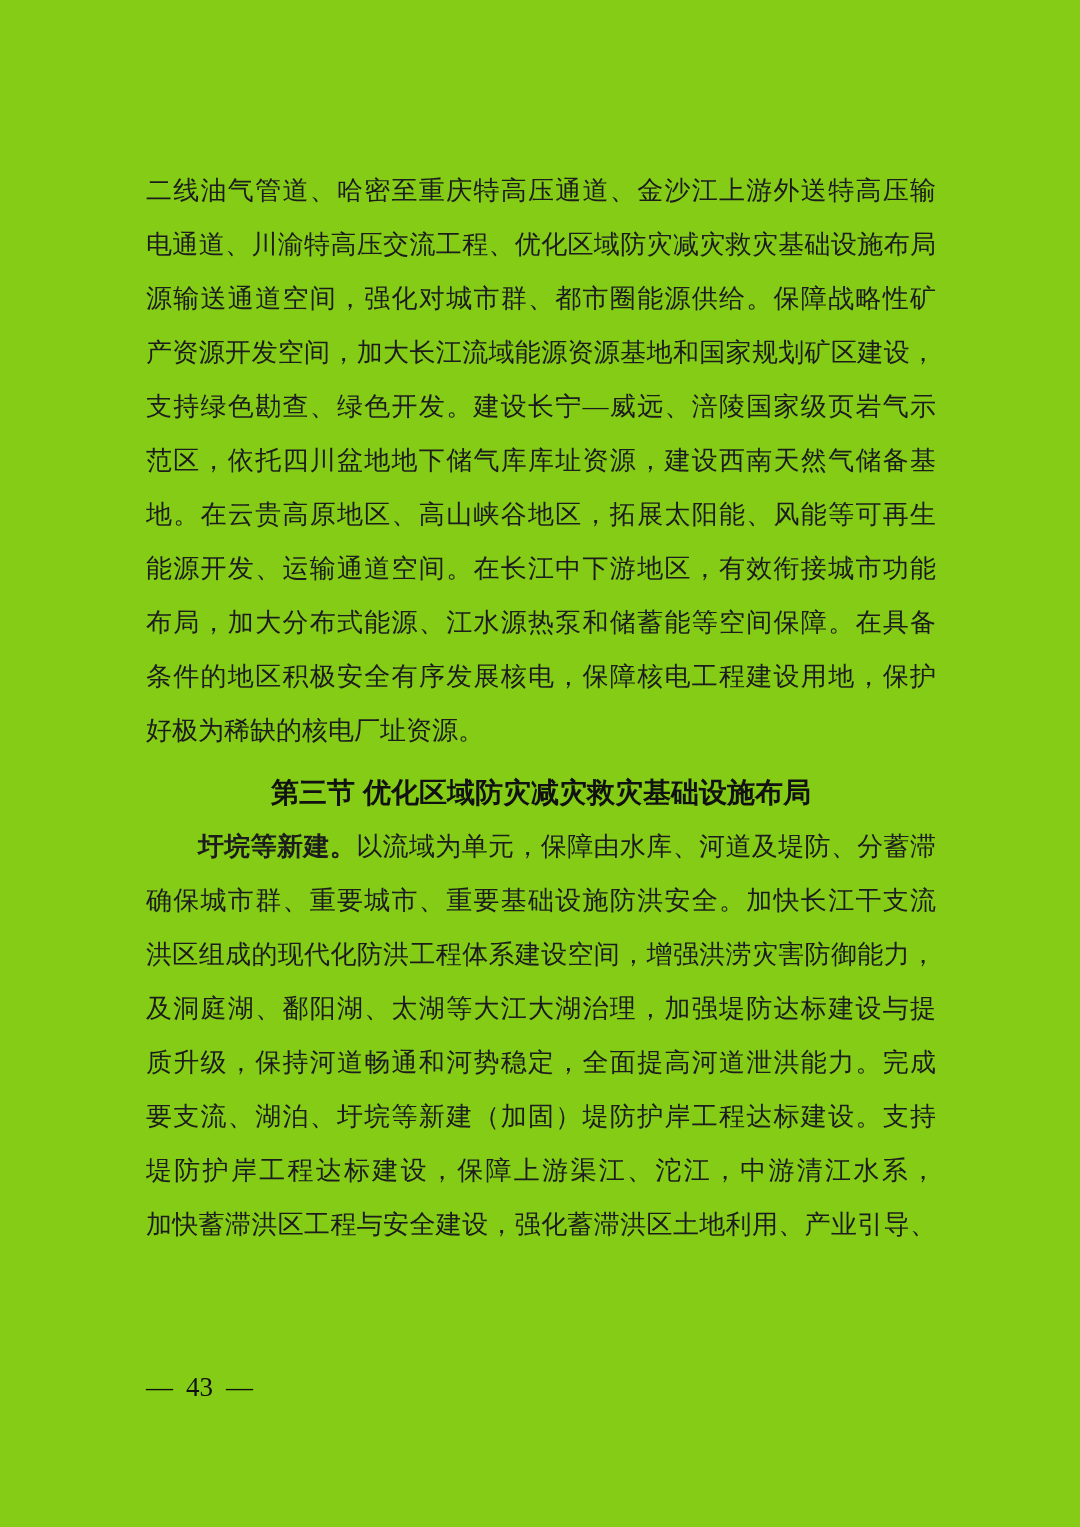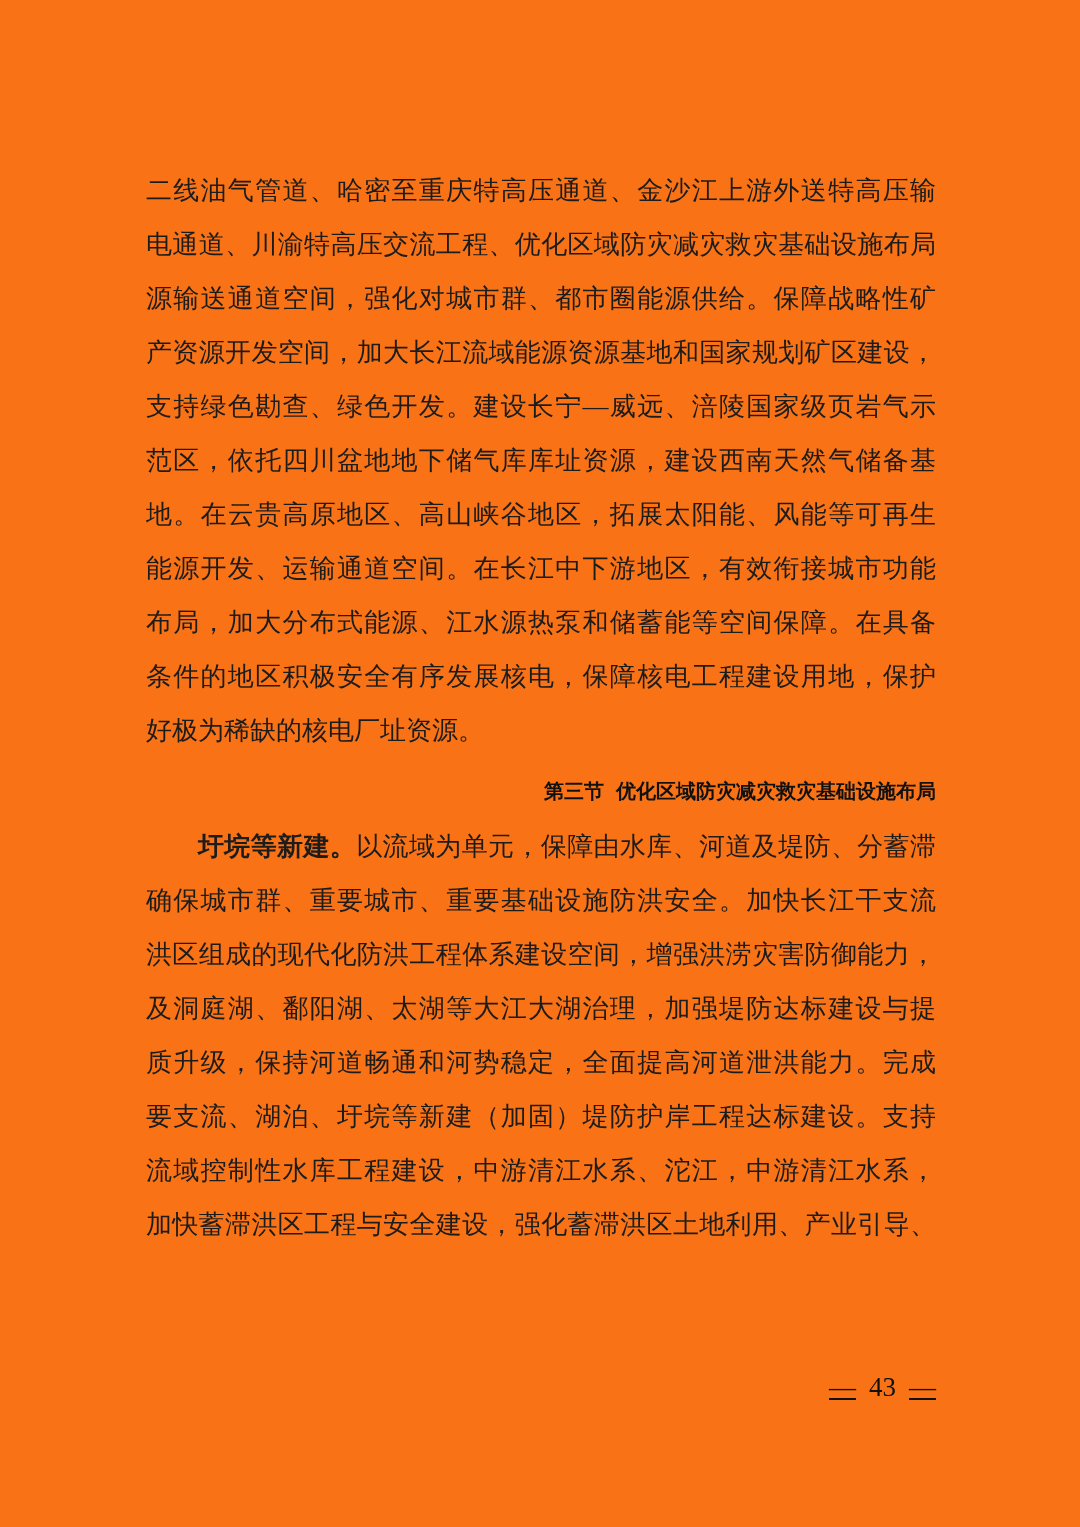--- a/index.html
+++ b/index.html
@@ -10,21 +10,21 @@
     width: 1080px;
     height: 1527px;
     background: #ffffff;
     position: relative;
     overflow: hidden;
     font-family: "Liberation Serif", "DejaVu Serif", serif;
   }
   .page {
     position: absolute;
     inset: 0;
-    background: #f97316;
+    background: #84cc16;
   }
   .doc-body {
     position: absolute;
     left: 146px;
     top: 164px;
     width: 790px;
     color: #1c1c1c;
     font-size: 26px;
   }
   .paragraph { margin: 0; }
@@ -40,36 +40,34 @@
   .line.indent {
     text-indent: 52px;
   }
   .lead-bold {
     font-weight: bold;
   }
   .heading {
     height: 54px;
     line-height: 54px;
     margin-top: 8px;
-    text-align: right;
+    text-align: center;
     font-weight: bold;
-    font-size: 20px;
+    font-size: 28px;
     color: #111111;
-    font-family: Liberation Mono, monospace;
+    font-family: Liberation Sans, sans-serif;
   }
   .footer {
     position: absolute;
     top: 1372px;
     left: 146px;
     width: 790px;
-    text-align: right;
     font-size: 27px;
     color: #111111;
     line-height: 30px;
-    text-decoration: underline;
   }
   .footer .num {
     display: inline-block;
     margin: 0 13px;
   }
 </style>
 </head>
 <body>
 
 <div class="page">
@@ -89,21 +87,21 @@
         <div class="line"><span>好极为稀缺的核电厂址资源。</span></div>
       </div>
       <div class="heading">第三节 优化区域防灾减灾救灾基础设施布局</div>
       <div class="paragraph">
         <div class="line just indent"><span class="lead-bold">圩垸等新建。</span><span>以流域为单元，保障由水库、河道及堤防、分蓄滞</span></div>
         <div class="line just"><span>确保城市群、重要城市、重要基础设施防洪安全。加快长江干支流</span></div>
         <div class="line just"><span>洪区组成的现代化防洪工程体系建设空间，增强洪涝灾害防御能力，</span></div>
         <div class="line just"><span>及洞庭湖、鄱阳湖、太湖等大江大湖治理，加强堤防达标建设与提</span></div>
         <div class="line just"><span>质升级，保持河道畅通和河势稳定，全面提高河道泄洪能力。完成</span></div>
         <div class="line just"><span>要支流、湖泊、圩垸等新建（加固）堤防护岸工程达标建设。支持</span></div>
-        <div class="line just"><span>流域控制性水库工程建设，中游清江水系、沱江，中游清江水系，</span></div>
+        <div class="line just"><span>堤防护岸工程达标建设，保障上游渠江、沱江，中游清江水系，</span></div>
         <div class="line just"><span>加快蓄滞洪区工程与安全建设，强化蓄滞洪区土地利用、产业引导、</span></div>
       </div>
     </div>
 
   <div class="footer">
     <span>—</span><span class="num">43</span><span>—</span>
   </div>
 
 </div>
 

